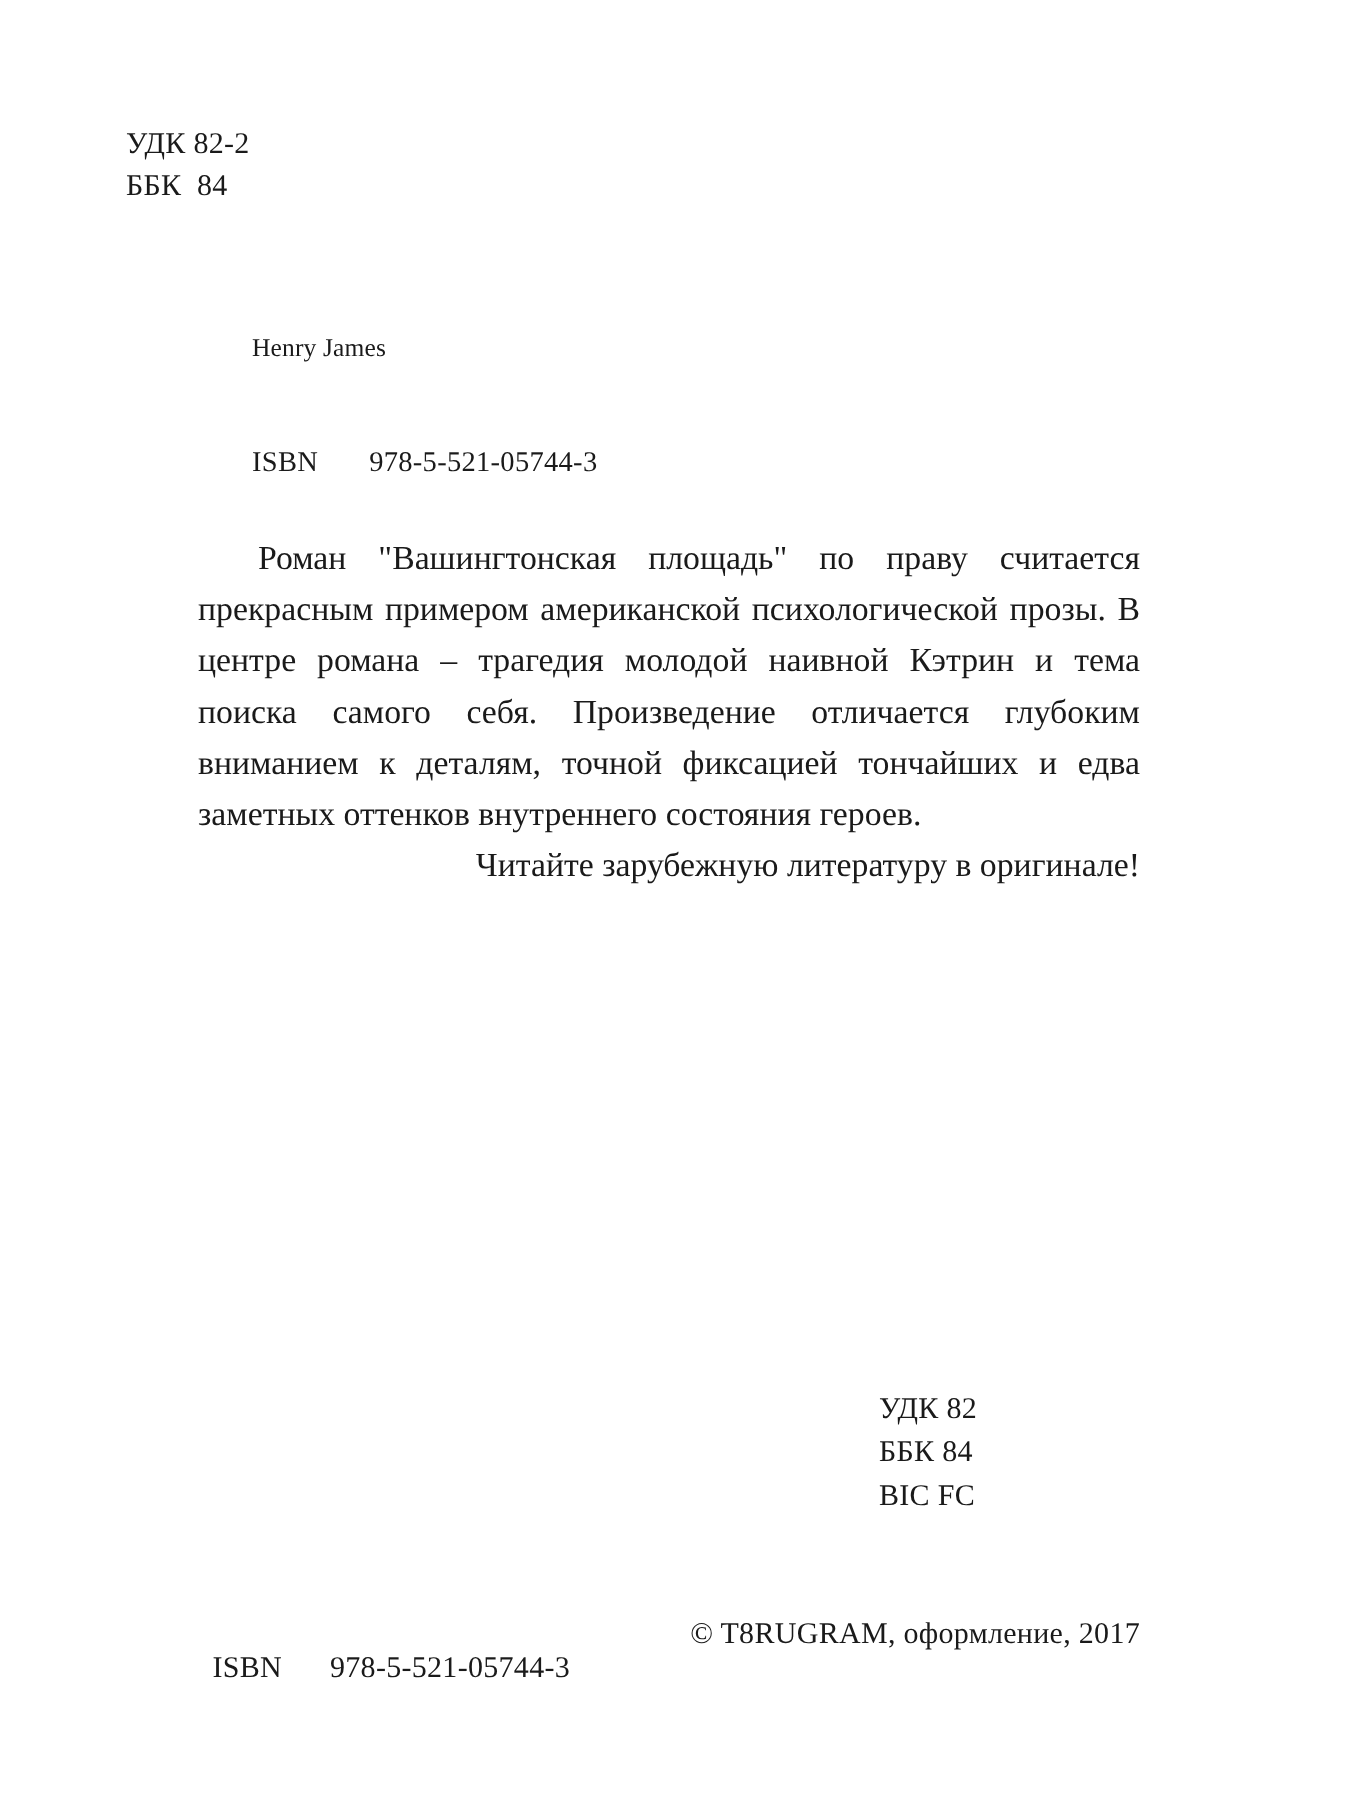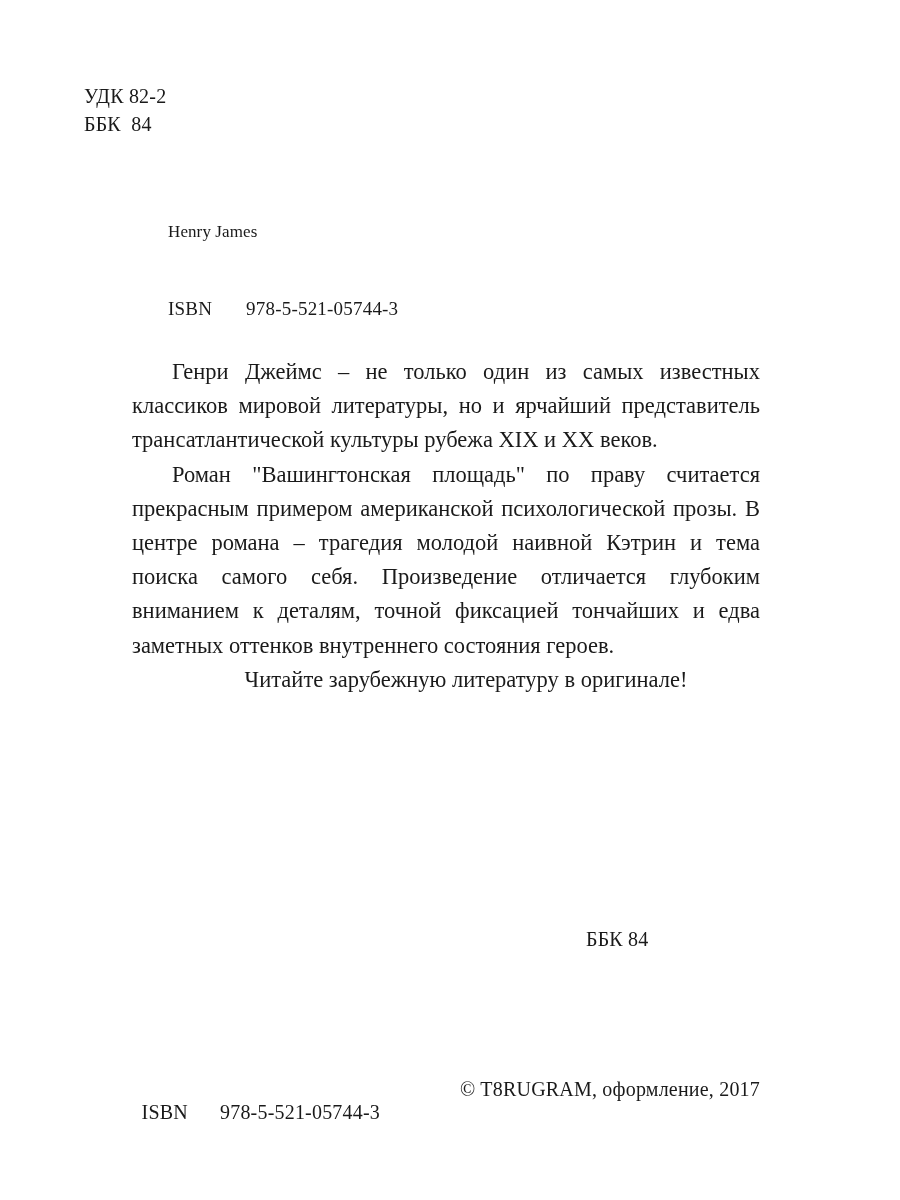--- a/index.html
+++ b/index.html
@@ -76,21 +76,21 @@
     text-justify: inter-word;
   }
   .annotation p {
     margin: 0;
     text-indent: 40px;
   }
   .annotation p + p {
     margin-top: 0px;
   }
   .annotation p.last {
-    text-align: center;
+    text-align: right;
   }
 
   
   .codes {
     position: absolute;
     left: 586px;
     top: 925px;
     font-size: 20px;
     line-height: 1.45;
     letter-spacing: 0.2px;
@@ -127,27 +127,28 @@
 
   <div class="biblio">
     <div class="biblio-author">Henry James</div>
   </div>
 
   <div class="isbn-line">
     <span class="isbn-label">ISBN</span><span>978-5-521-05744-3</span>
   </div>
 
   <div class="annotation">
-    <p>Генри Джеймс – не только один из самых известных классиков мировой литературы, но и ярчайший представитель трансатлантической культуры рубежа XIX и XX веков.</p>
     <p>Роман "Вашингтонская площадь" по праву считается прекрасным  примером американской психологической прозы. В центре романа – трагедия молодой наивной Кэтрин и тема поиска самого себя. Произведение отличается глубоким вниманием к деталям, точной фиксацией тончайших и едва заметных оттенков внутреннего состояния героев.</p>
     <p class="last">Читайте зарубежную литературу в оригинале!</p>
   </div>
 
   <div class="codes">
+    <div>УДК 82</div>
     <div>ББК 84</div>
+    <div>BIC FC</div>
   </div>
 
   <div class="footer">
     <div class="footer-row">
       <div class="footer-left">
         <span class="footer-isbn-label">ISBN</span><span>978-5-521-05744-3</span>
       </div>
       <div class="footer-right">© T8RUGRAM, оформление, 2017</div>
     </div>
   </div>

